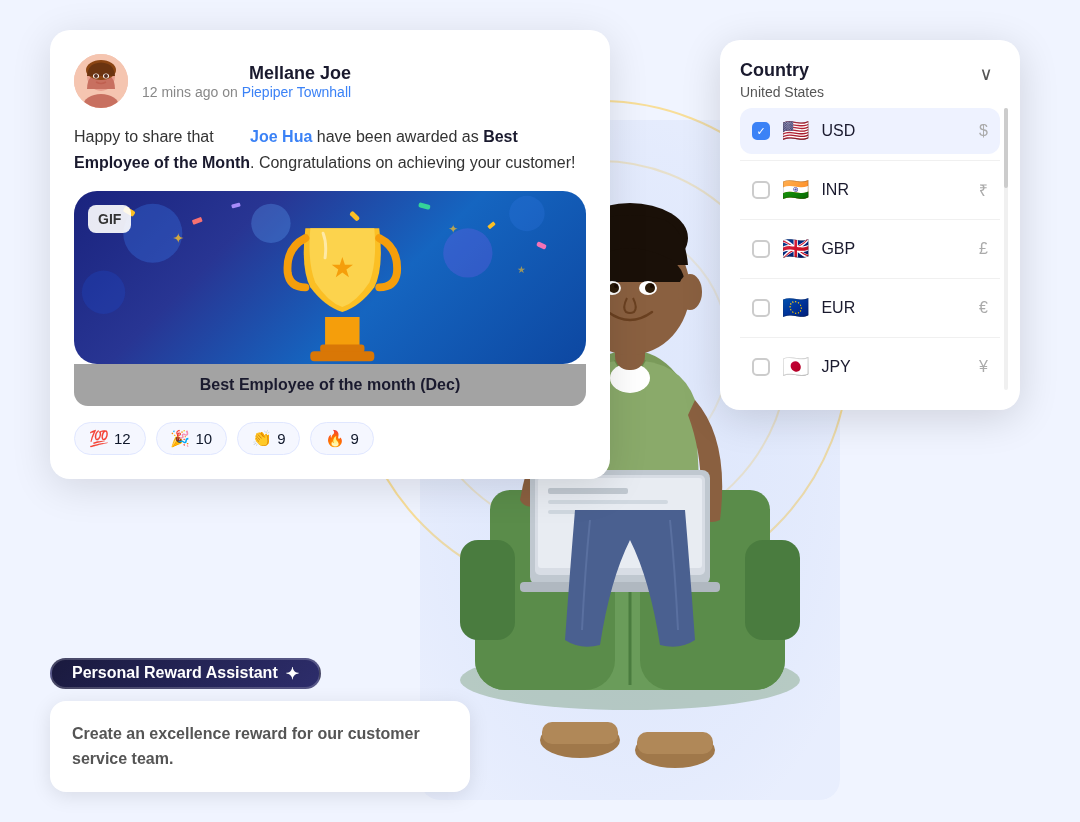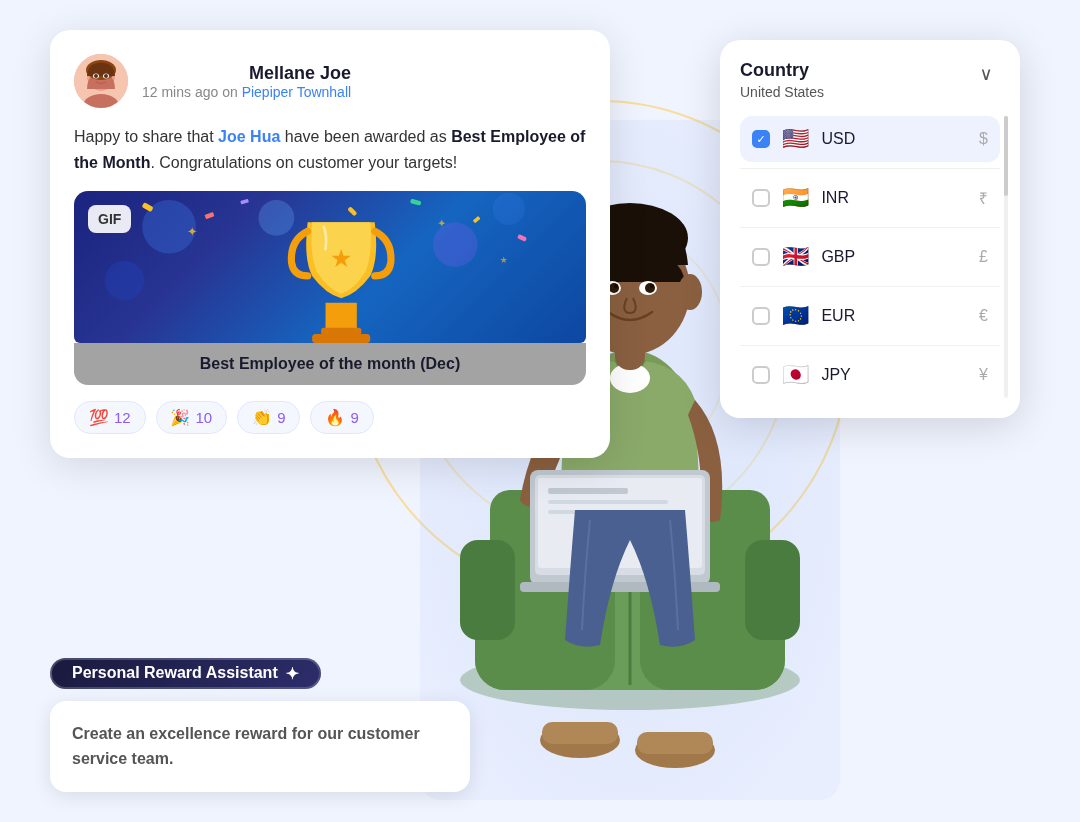--- a/index.html
+++ b/index.html
@@ -107,31 +107,32 @@
     .post-body {
       font-size: 16px;
       color: #333;
       line-height: 1.6;
       margin-bottom: 16px;
     }
 
     .post-body .highlight {
       color: #3b82f6;
       font-weight: 600;
+      margin-left: 32px;
     }
 
     .post-body .bold {
       font-weight: 700;
       color: #1a1a2e;
     }
 
     .post-image {
       width: 100%;
-      height: 152px;
-      border-radius: 6px;
+      height: 173px;
+      border-radius: 23px;
       overflow: hidden;
       position: relative;
       margin-bottom: 0;
       background: linear-gradient(135deg, #1a237e 0%, #283593 30%, #1565c0 60%, #0d47a1 100%);
     }
 
     .gif-badge {
       position: absolute;
       top: 14px;
       left: 14px;
@@ -183,42 +184,42 @@
       font-size: 15px;
       cursor: pointer;
     }
 
     .reaction-emoji {
       font-size: 16px;
     }
 
     .reaction-count {
       font-size: 15px;
-      color: #8b5cf6;
+      color: #0f172a;
       font-weight: 500;
     }
 
     
     .currency-card {
       position: absolute;
       right: 60px;
       top: 40px;
       width: 300px;
       background: white;
       border-radius: 20px;
       padding: 20px;
       box-shadow: 0 8px 40px rgba(0,0,0,0.14);
       z-index: 10;
     }
 
     .currency-header {
       display: flex;
       justify-content: space-between;
       align-items: flex-start;
-      margin-bottom: 16px;
+      margin-bottom: 8px;
     }
 
     .currency-label {
       font-size: 18px;
       font-weight: 700;
       color: #1a1a2e;
     }
 
     .currency-value {
       font-size: 14px;
@@ -470,21 +471,21 @@
     <div class="post-meta">
       <span class="post-author">Mellane Joe</span>
       <span class="post-time">
         <span>12 mins ago on</span>
         <span class="link">Piepiper Townhall</span>
       </span>
     </div>
   </div>
 
   <div class="post-body">
-    <span>Happy to share that </span><span class="highlight">Joe Hua</span><span> have been awarded as </span><span class="bold">Best Employee of the Month</span><span>. Congratulations on customer your targets!</span>
+    <span>Happy to share that </span><span class="highlight">Joe Hua</span><span> have been awarded as </span><span class="bold">Best Employee of the Month</span><span>. Congratulations on achieving your customer!</span>
   </div>
 
   <div class="post-image-wrapper">
     <div class="post-image">
 
       <div class="gif-badge">
         <span>GIF</span>
       </div>
 
       <div class="confetti-area">

